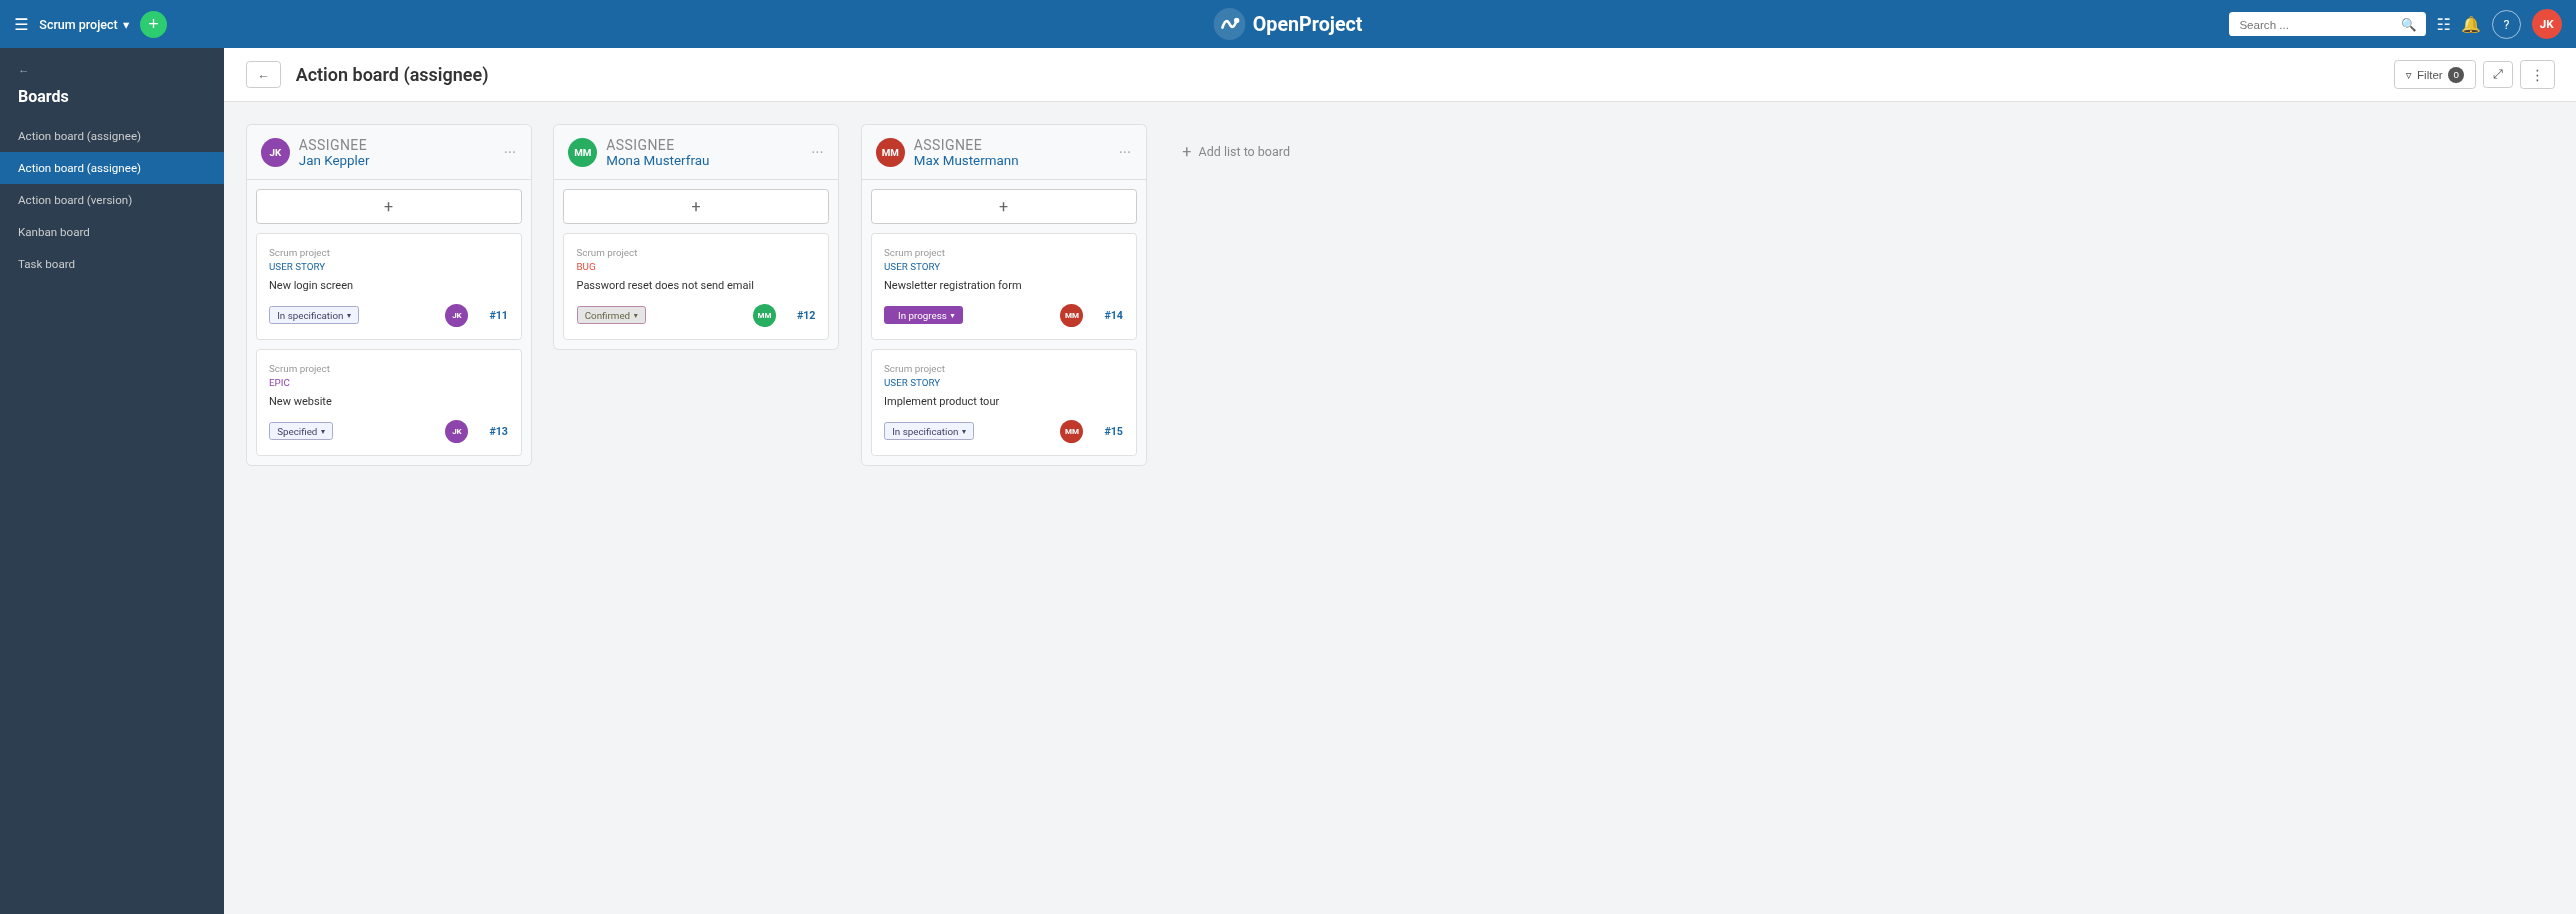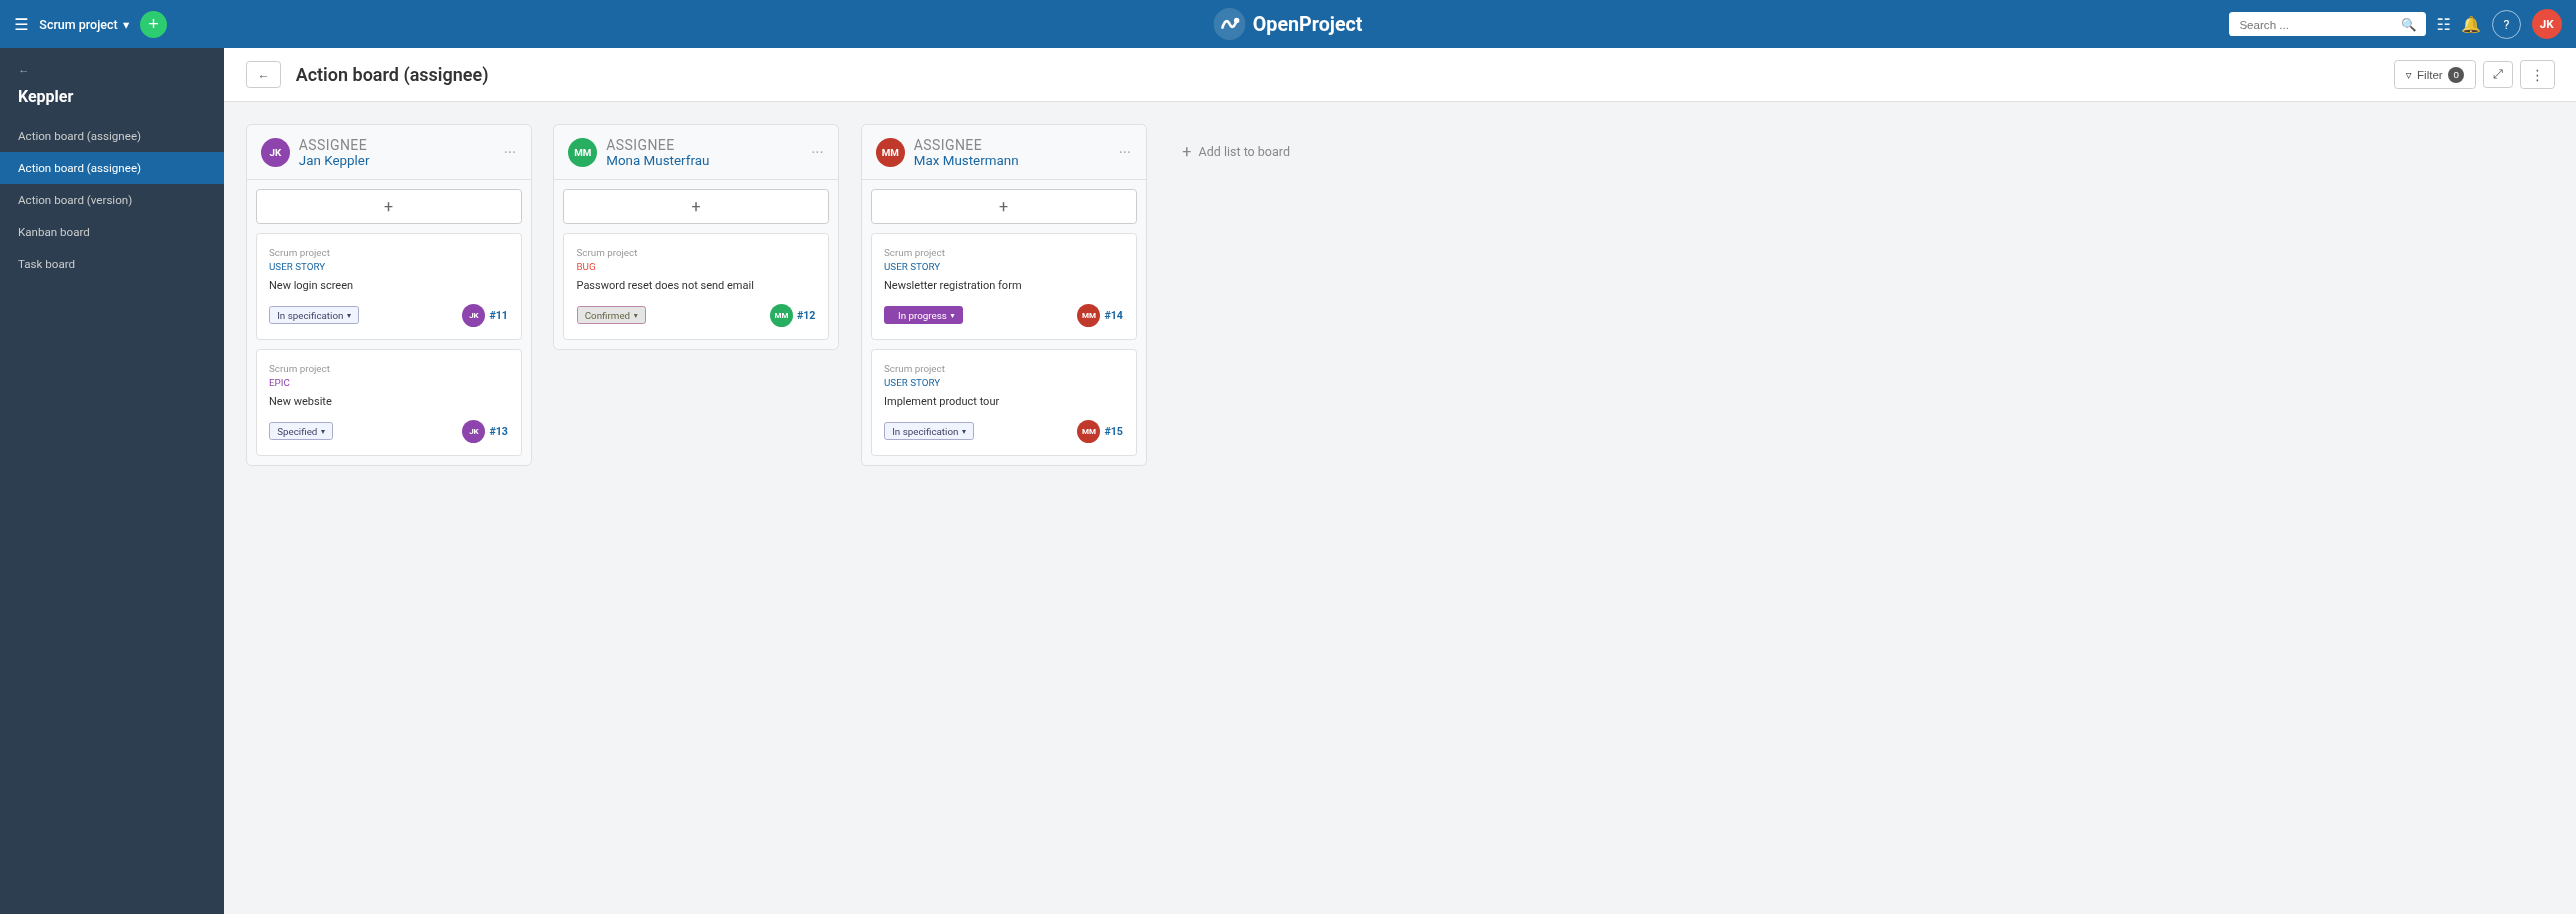--- a/index.html
+++ b/index.html
@@ -324,21 +324,21 @@
     .card-type.epic { color: #8e44ad; }
     .card-title {
       font-size: 11px;
       color: #333;
       margin-bottom: 10.7px;
       line-height: 1.4;
     }
     .card-footer {
       display: flex;
       align-items: center;
-      gap: 4px;
+      gap: 21px;
     }
     .status-badge {
       display: flex;
       align-items: center;
       gap: 3.6px;
       border: 0.9px solid #ccc;
       border-radius: 2.7px;
       padding: 2.7px 7.2px;
       font-size: 9.8px;
       color: #555;
@@ -416,21 +416,21 @@
     <div class="topnav-avatar">JK</div>
   </div>
 </nav>
 
 <div class="layout">
 
   <aside class="sidebar">
     <div class="sidebar-back">
       <span>←</span>
     </div>
-    <div class="sidebar-section-title">Keppler</div>
+    <div class="sidebar-section-title">Boards</div>
     <div class="sidebar-item">Action board (assignee)</div>
     <div class="sidebar-item active">Action board (assignee)</div>
     <div class="sidebar-item">Action board (version)</div>
     <div class="sidebar-item">Kanban board</div>
     <div class="sidebar-item">Task board</div>
   </aside>
 
   <main class="main">
 
     <div class="page-header">

